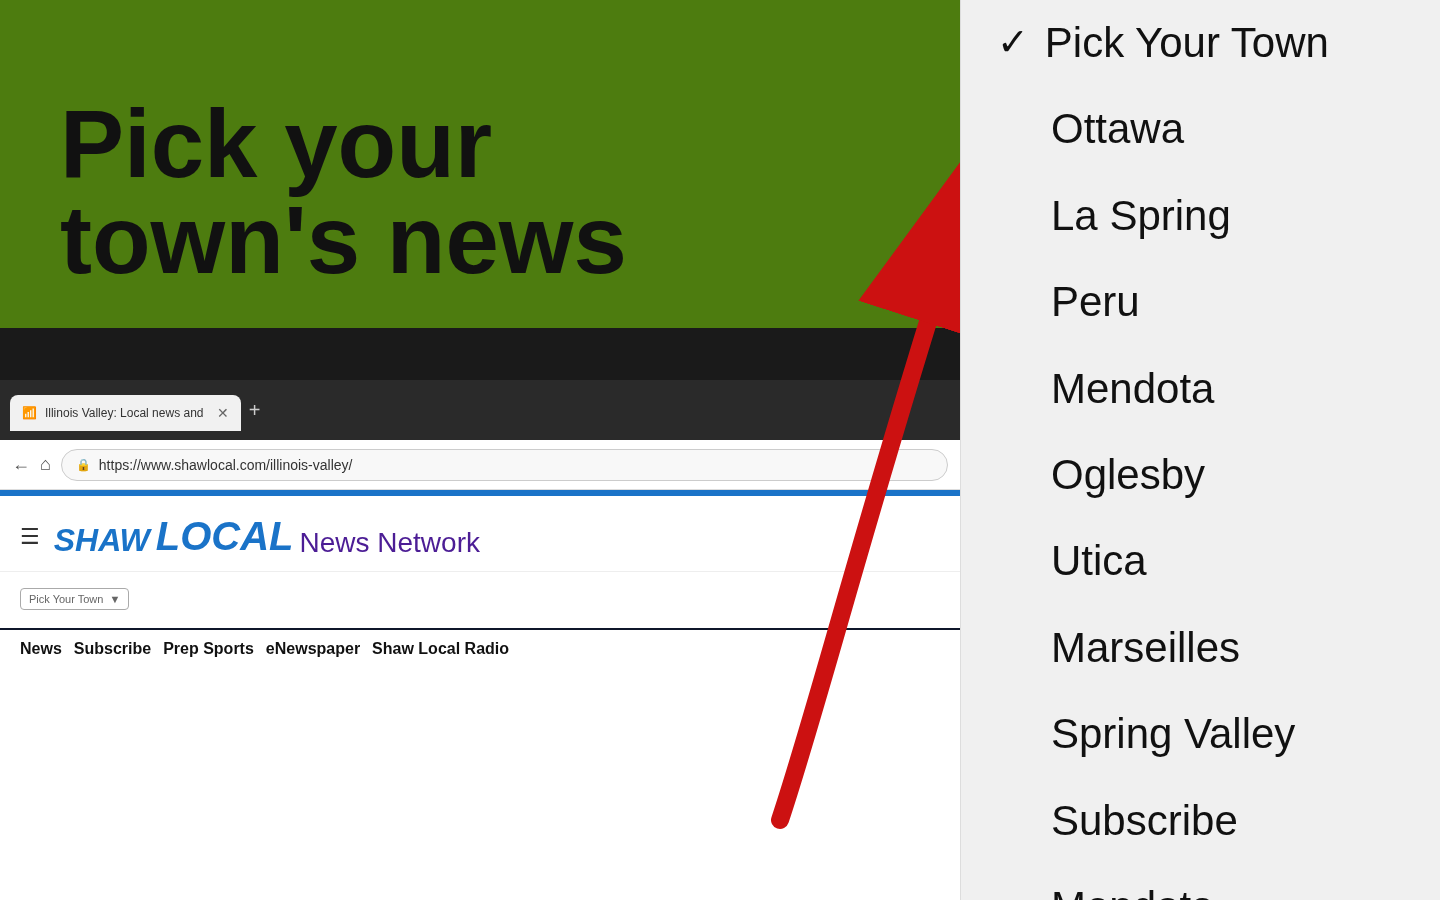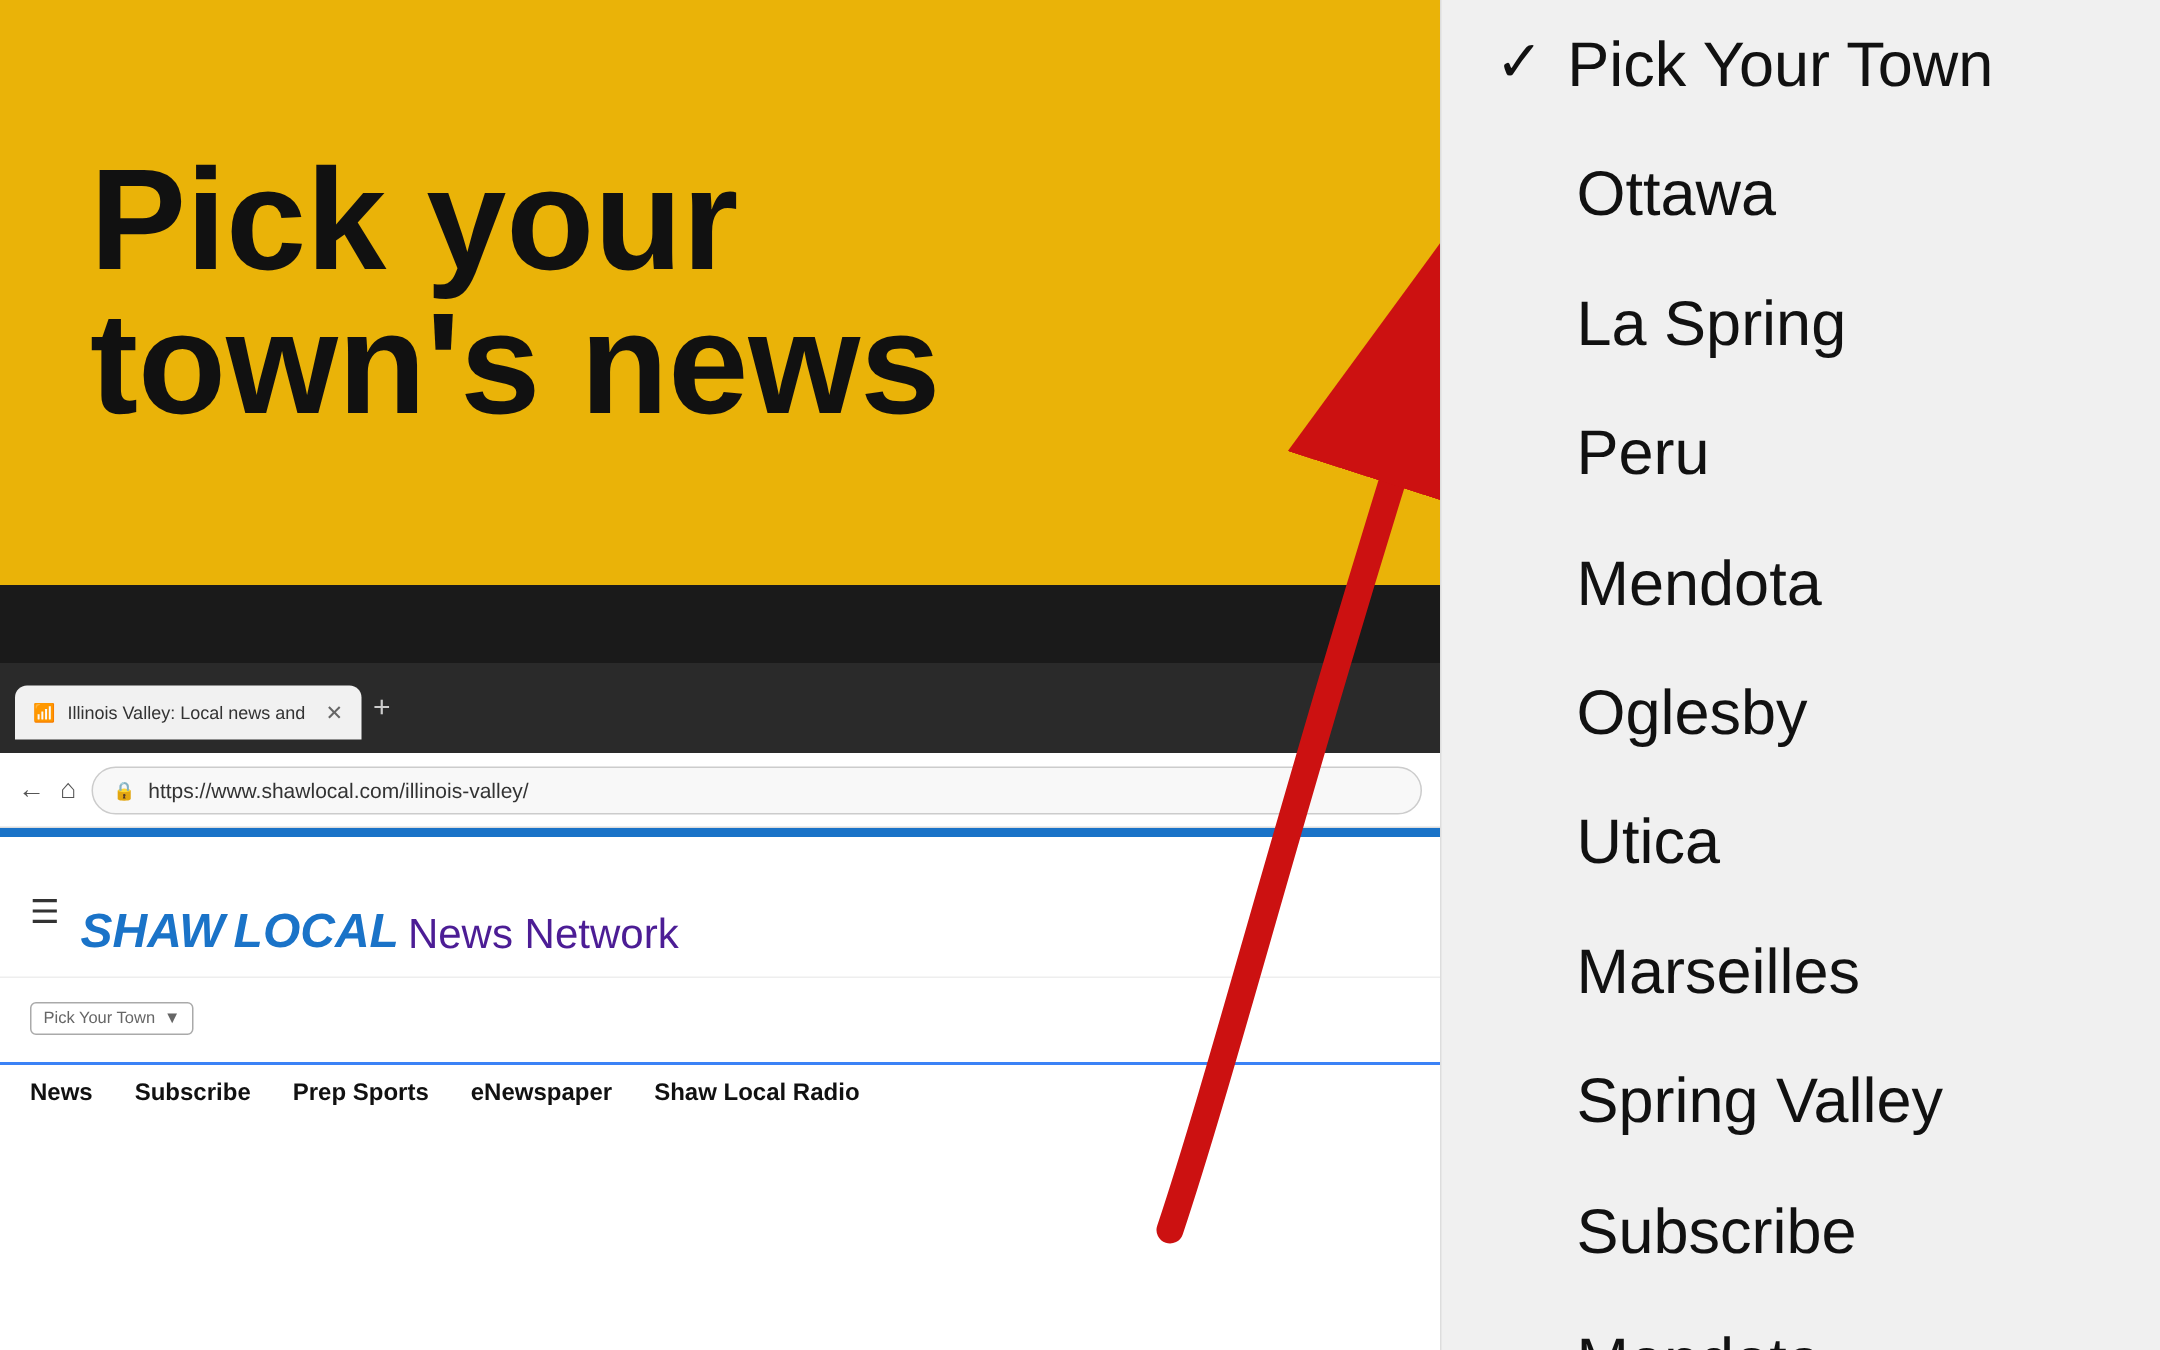--- a/index.html
+++ b/index.html
@@ -19,24 +19,24 @@
       left: 0;
       top: 0;
       width: 960px;
       height: 900px;
       overflow: hidden;
     }
 
     
     .hero-banner {
       width: 100%;
-      height: 390px;
-      background: #eab308;
-      display: flex;
-      align-items: center;
+      height: 328px;
+      background: #4d7c0f;
+      display: flex;
+      align-items: flex-end;
       padding: 40px 60px;
     }
 
     .hero-text {
       font-size: 96px;
       font-weight: 900;
       color: #111;
       line-height: 1.0;
       font-family: Arial, Helvetica, sans-serif;
     }
@@ -170,26 +170,25 @@
 
     .logo-shaw {
       font-size: 32px;
       font-weight: 900;
       font-style: italic;
       color: #1a73c8;
       font-family: Arial, Helvetica, sans-serif;
     }
 
     .logo-local {
-      font-size: 32px;
+      font-size: 40px;
       font-weight: 900;
       font-style: italic;
       color: #1a73c8;
       font-family: Arial, Helvetica, sans-serif;
-      margin-top: 26px;
     }
 
     .logo-rest {
       font-size: 28px;
       font-weight: 400;
       color: #4c1d95;
       font-family: Arial, Helvetica, sans-serif;
     }
 
     
@@ -225,22 +224,22 @@
     .pick-town-widget span {
       font-size: 11px;
       color: #666;
     }
 
     
     .site-nav {
       display: flex;
       align-items: center;
       padding: 10px 20px;
-      gap: 28px;
-      border-top: 2px solid #3b82f6;
+      gap: 12px;
+      border-top: 2px solid #0f172a;
     }
 
     .nav-item {
       font-size: 16px;
       font-weight: 700;
       color: #111;
       cursor: pointer;
       text-decoration: none;
     }
 

